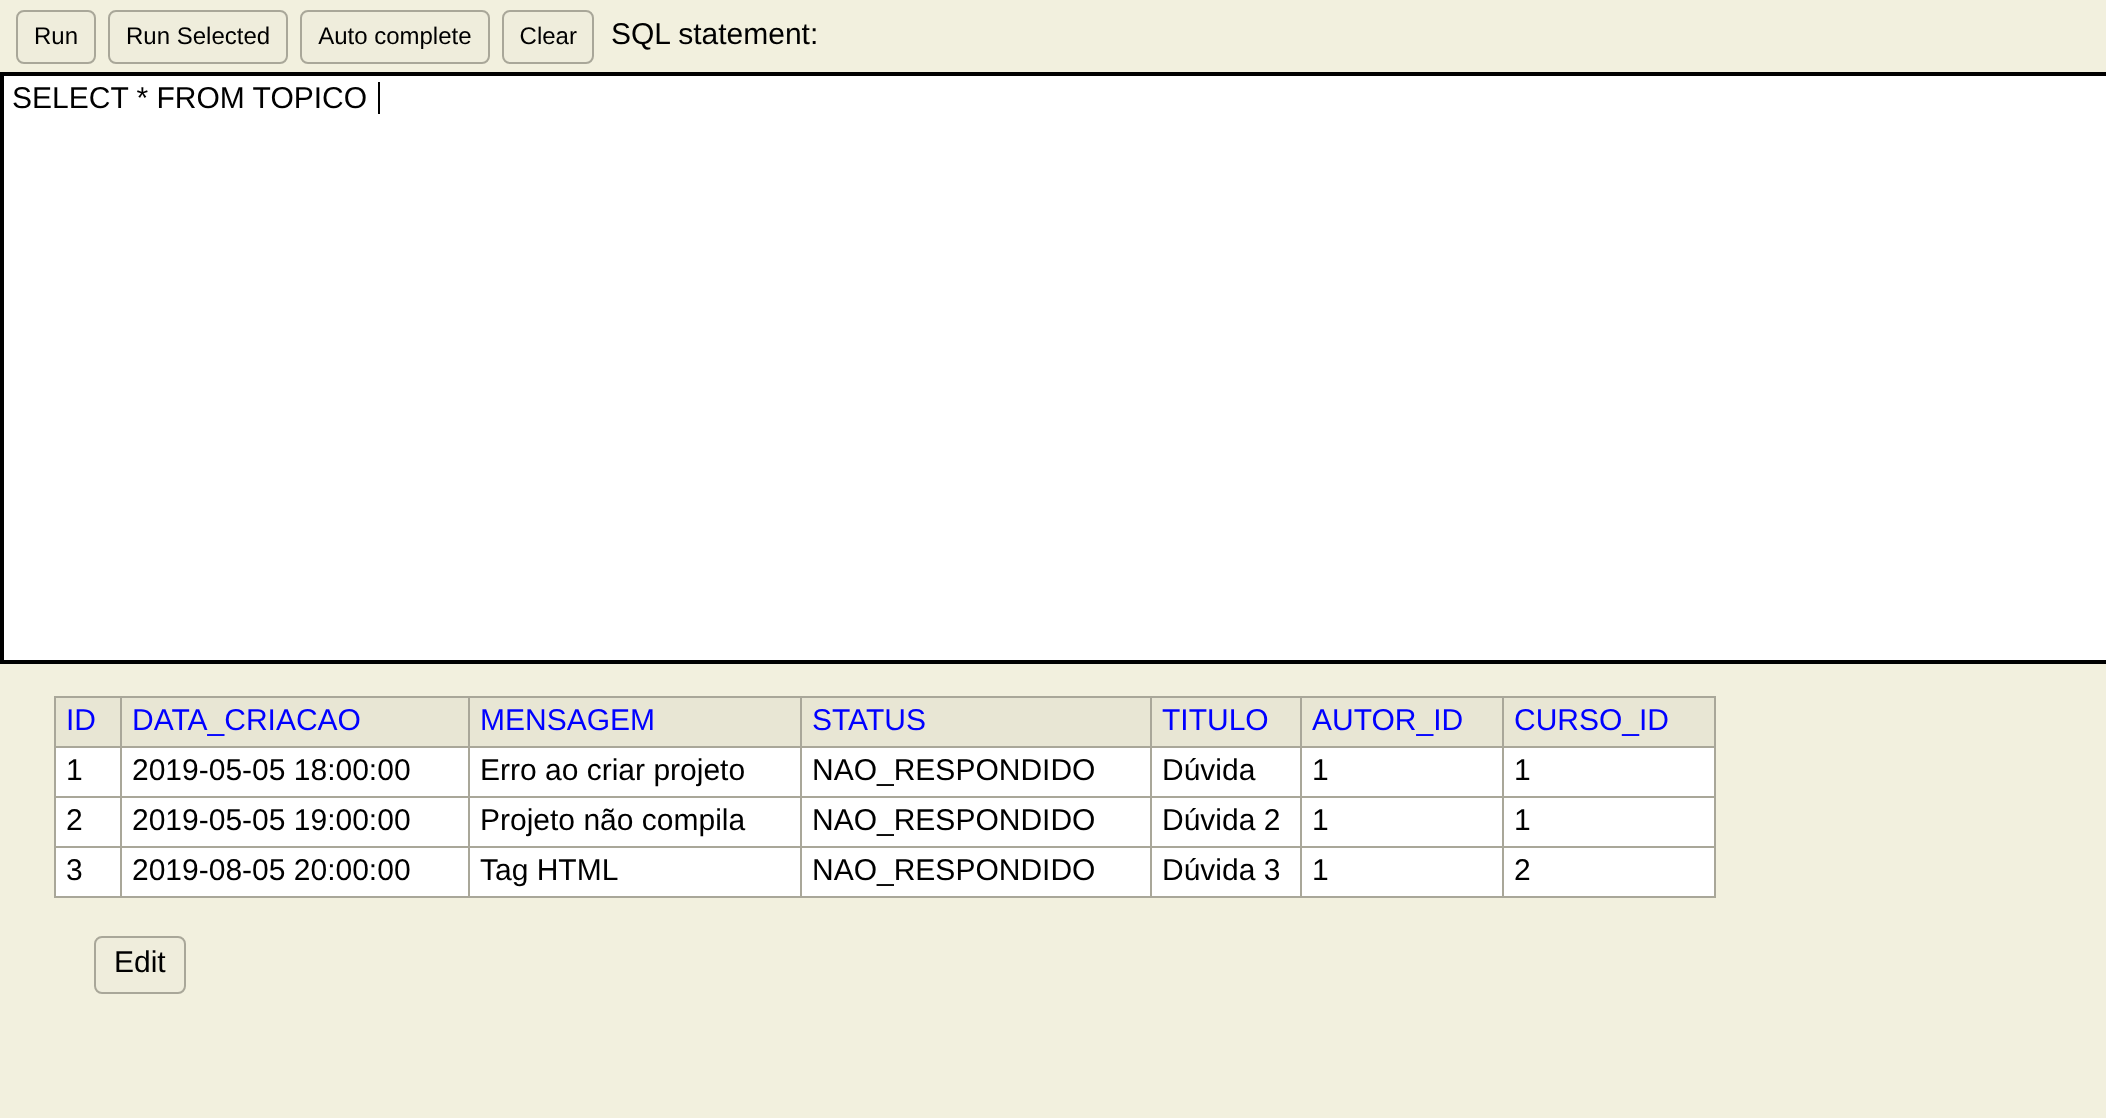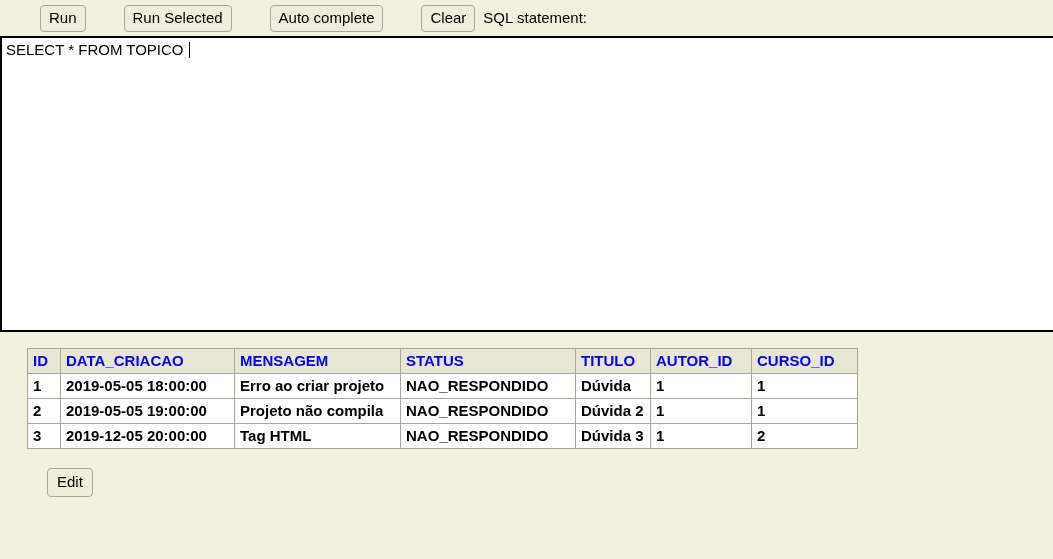--- a/index.html
+++ b/index.html
@@ -23,28 +23,27 @@
     align-items: center;
     padding-left: 8px;
     box-sizing: border-box;
     background: #f2f0de;
   }
   .tb-button {
     background: #efeddc;
     border: 1px solid #a9a799;
     border-radius: 4px;
     font-family: "Liberation Sans", sans-serif;
-    font-size: 15px;
+    font-size: 12px;
     color: #000;
     padding: 4px 8px 5px 8px;
     margin-right: 6px;
     line-height: 16px;
     cursor: pointer;
     white-space: nowrap;
-    margin-left: 32px;
   }
   #sql-statement-label {
     margin-left: 2px;
     font-size: 15px;
     line-height: 16px;
     white-space: nowrap;
   }
 
   
   #editor-wrap {
@@ -89,21 +88,21 @@
   table#result-table {
     border-collapse: collapse;
     background: #ffffff;
     font-size: 15px;
   }
   table#result-table th,
   table#result-table td {
     border: 1px solid #a9a799;
     padding: 2px 5px 3px 5px;
     text-align: left;
-    font-weight: bold;
+    font-weight: normal;
     white-space: nowrap;
     line-height: 19px;
   }
   table#result-table th {
     background: #e8e6d4;
     color: #0000ff;
   }
   table#result-table td {
     background: #ffffff;
     color: #000000;
@@ -181,21 +180,21 @@
         <td>2</td>
         <td>2019-05-05 19:00:00</td>
         <td>Projeto não compila</td>
         <td>NAO_RESPONDIDO</td>
         <td>Dúvida 2</td>
         <td>1</td>
         <td>1</td>
       </tr>
       <tr>
         <td>3</td>
-        <td>2019-12-05 20:00:00</td>
+        <td>2019-08-05 20:00:00</td>
         <td>Tag HTML</td>
         <td>NAO_RESPONDIDO</td>
         <td>Dúvida 3</td>
         <td>1</td>
         <td>2</td>
       </tr>
     </tbody>
   </table>
 
 

